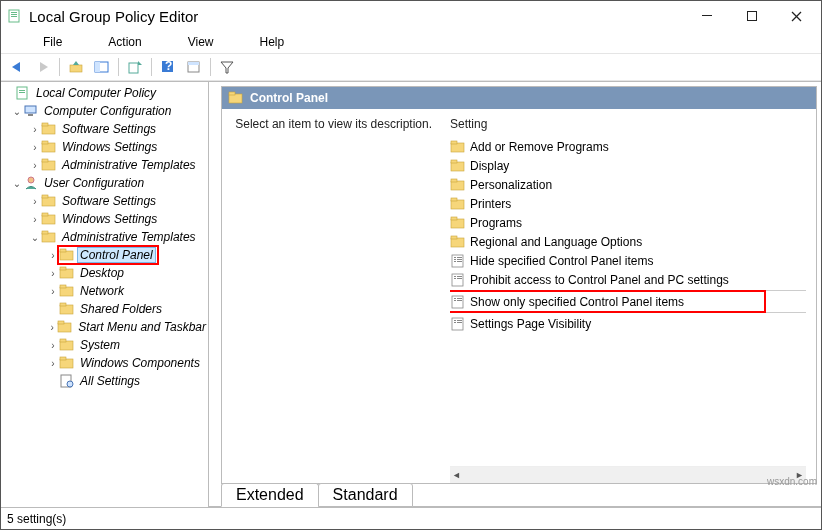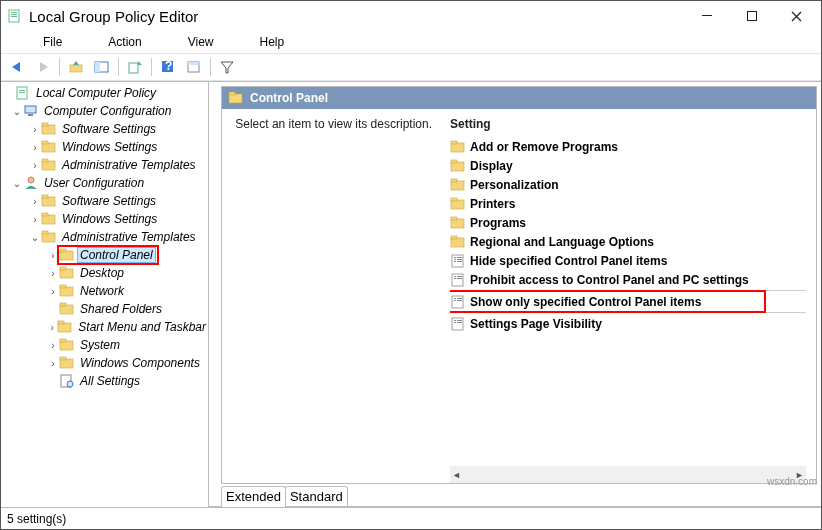--- a/index.html
+++ b/index.html
@@ -19,31 +19,31 @@
     .tree-item .expander { width: 12px; text-align: center; color: #555; font-size: 10px; }
     .tree-item .ticon { width: 16px; height: 16px; margin-right: 3px; flex-shrink: 0; }
     .tree-item .label { padding: 0 2px; font-style: italic; }
     .tree-item.selected .label { background: #cde8ff; outline: 1px solid #7ab7e8; }
     .highlight-box { border: 2px solid red; display: inline-flex; align-items: center; padding: 0 2px 0 0; margin-left: -2px; }
     .right-pane { flex: 1; display: flex; flex-direction: column; position: relative; }
     .right-body { flex: 1; display: flex; flex-direction: column; margin: 4px 4px 0 12px; border: 1px solid #bbb; overflow: hidden; }
     .header-band { background: #7a96b8; color: #fff; display: flex; align-items: center; height: 22px; padding: 0 6px; font-weight: bold; gap: 6px; }
     .detail-row { display: flex; gap: 18px; padding: 8px 10px 0 10px; flex: 1; overflow: hidden; }
     .desc-col { width: 200px; color: #222; text-align: right; }
-    .list-col { flex: 1; display: flex; flex-direction: column; overflow: hidden; font-weight: bold; }
+    .list-col { flex: 1; display: flex; flex-direction: column; overflow: hidden; }
     .list-header { color: #222; padding-bottom: 6px; }
     .list-items { flex: 1; overflow: auto; }
     .list-item { display: flex; align-items: center; height: 19px; gap: 4px; white-space: nowrap; text-align: center; }
     .list-item.hl { position: relative; }
     .list-item.hl::after { content:""; position: absolute; left: -3px; right: 40px; top: -2px; bottom: -2px; border: 2px solid red; pointer-events: none; }
     .sep-line { border-top: 1px solid #ccc; margin: 1px 0; }
     .hscroll { height: 17px; border-top: 1px solid #eee; display: flex; align-items: center; justify-content: space-between; background: #f0f0f0; padding: 0 2px; }
     .hscroll span { font-size: 9px; color: #555; }
     .tabs-row { display: flex; align-items: flex-end; height: 24px; padding-left: 12px; border-bottom: 1px solid #bbb; margin-top: -1px; }
-    .tab { border: 1px solid #bbb; border-top-left-radius: 3px; border-top-right-radius: 3px; padding: 2px 4px; background: #fff; margin-right: -1px; position: relative; top: 1px; font-size: 13px; }
+    .tab { border: 1px solid #bbb; border-top-left-radius: 3px; border-top-right-radius: 3px; padding: 2px 14px; background: #fff; margin-right: -1px; position: relative; top: 1px; font-size: 16px; }
     .tab.active { background: #fff; border-bottom-color: #fff; }
     .statusbar { height: 22px; border-top: 1px solid #bbb; display: flex; align-items: center; padding: 0 6px; font-size: 12px; }
     svg { display: block; }
     .folder-svg { fill: #f6d67a; stroke: #caa43a; stroke-width: 0.6; }
     .policy-svg { fill: #fff; stroke: #888; stroke-width: 0.8; }
     .watermark { position: absolute; right: 4px; bottom: 20px; font-size: 10px; color: #999; }
   </style>
 </head>
 <body>
 

